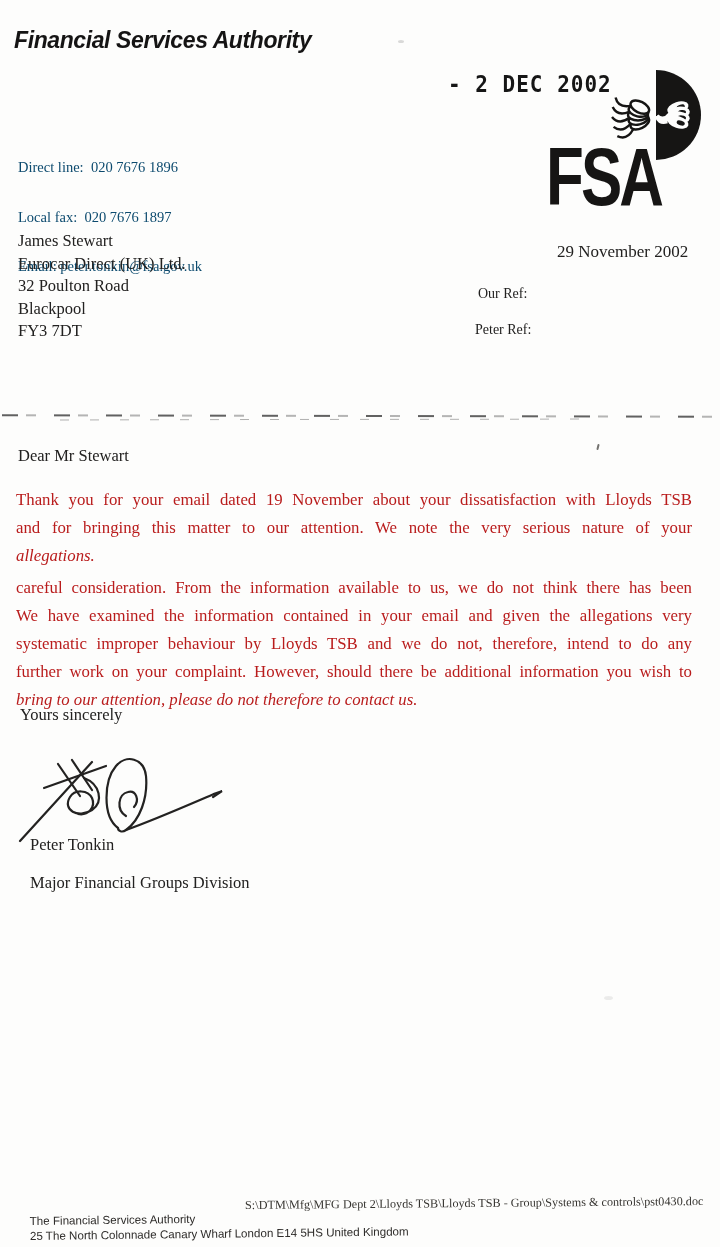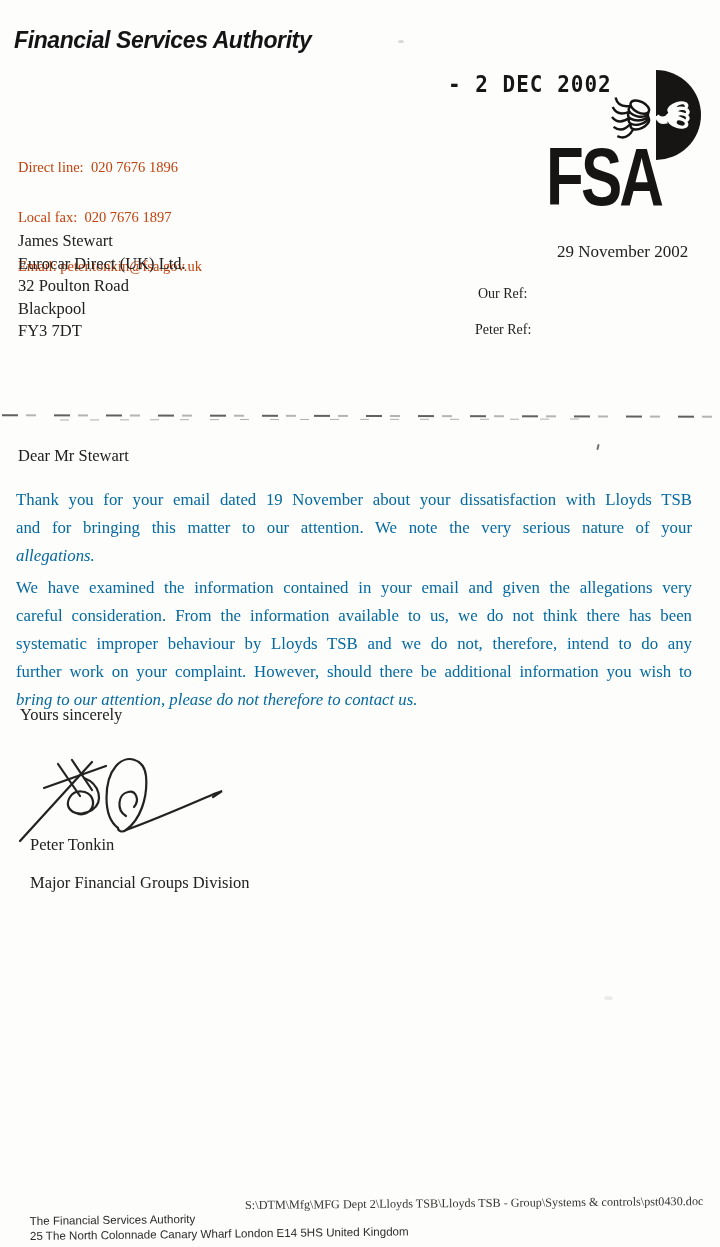--- a/index.html
+++ b/index.html
@@ -32,21 +32,21 @@
   .fsa-word{
     left:546px;top:136px;
     font-family:"Liberation Sans", sans-serif;
     font-weight:bold;font-size:86px;line-height:1;letter-spacing:-4px;
     transform:scale(0.72,0.95);transform-origin:left top;
     color:#161514;
   }
   .contact{
     left:18px;top:126px;
     font-size:14.5px;line-height:16.5px;white-space:pre;
-    color:#c2410c;
+    color:#0c4a6e;
   }
   .recipient{
     left:18px;top:230px;
     font-size:16.5px;line-height:22.5px;
   }
   .letter-date{left:557px;top:242px;font-size:17px;}
   .our-ref{left:478px;top:286px;font-size:14px;}
   .your-ref{left:475px;top:322px;font-size:14px;}
 
   
@@ -62,21 +62,21 @@
     background:repeating-linear-gradient(90deg,
       rgba(60,60,60,.4) 0 9px, rgba(60,60,60,0) 9px 30px);
     transform:rotate(-0.1deg);
   }
   .speck1{left:597px;top:444px;width:2px;height:6px;background:rgba(70,68,66,.75);transform:rotate(14deg);border-radius:1px;}
   .speck2{left:604px;top:996px;width:9px;height:4px;background:rgba(0,0,0,.07);border-radius:50%;}
   .speck3{left:398px;top:40px;width:6px;height:3px;background:rgba(0,0,0,.14);border-radius:50%;}
 
   
   .salutation{left:18px;top:446px;font-size:16.5px;}
-  .para{left:16px;width:676px;font-size:16.8px;line-height:28px;color:#0369a1;}
+  .para{left:16px;width:676px;font-size:16.8px;line-height:28px;color:#b91c1c;}
   .para1{top:486px;}
   .para2{top:574px;}
   .jline{text-align:justify;text-align-last:justify;}
   .lline{text-align:left;font-style:italic;}
   .closing{left:20px;top:705px;font-size:16.5px;text-align:right;}
   .signature{left:14px;top:750px;}
   .signer-name{left:30px;top:835px;font-size:16.5px;}
   .signer-title{left:30px;top:857px;font-size:16.5px;margin-top:16px;}
 
   
@@ -178,22 +178,22 @@
 
 <div class="abs salutation">Dear Mr Stewart</div>
 
 <div class="abs para para1">
   <div class="jline">Thank you for your email dated 19 November about your dissatisfaction with Lloyds TSB</div>
   <div class="jline">and for bringing this matter to our attention. We note the very serious nature of your</div>
   <div class="lline">allegations.</div>
 </div>
 
 <div class="abs para para2">
+  <div class="jline">careful consideration. From the information available to us, we do not think there has been</div>
   <div class="jline">We have examined the information contained in your email and given the allegations very</div>
-  <div class="jline">careful consideration. From the information available to us, we do not think there has been</div>
   <div class="jline">systematic improper behaviour by Lloyds TSB and we do not, therefore, intend to do any</div>
   <div class="jline">further work on your complaint. However, should there be additional information you wish to</div>
   <div class="lline">bring to our attention, please do not therefore to contact us.</div>
 </div>
 
 <div class="abs closing">Yours sincerely</div>
 
 <div class="abs signature">
   <svg width="224" height="96" viewBox="0 0 224 96" xmlns="http://www.w3.org/2000/svg" fill="none" stroke="#232221" stroke-width="2.2" stroke-linecap="round">
     <path d="M6 91 L 78 12"></path>

